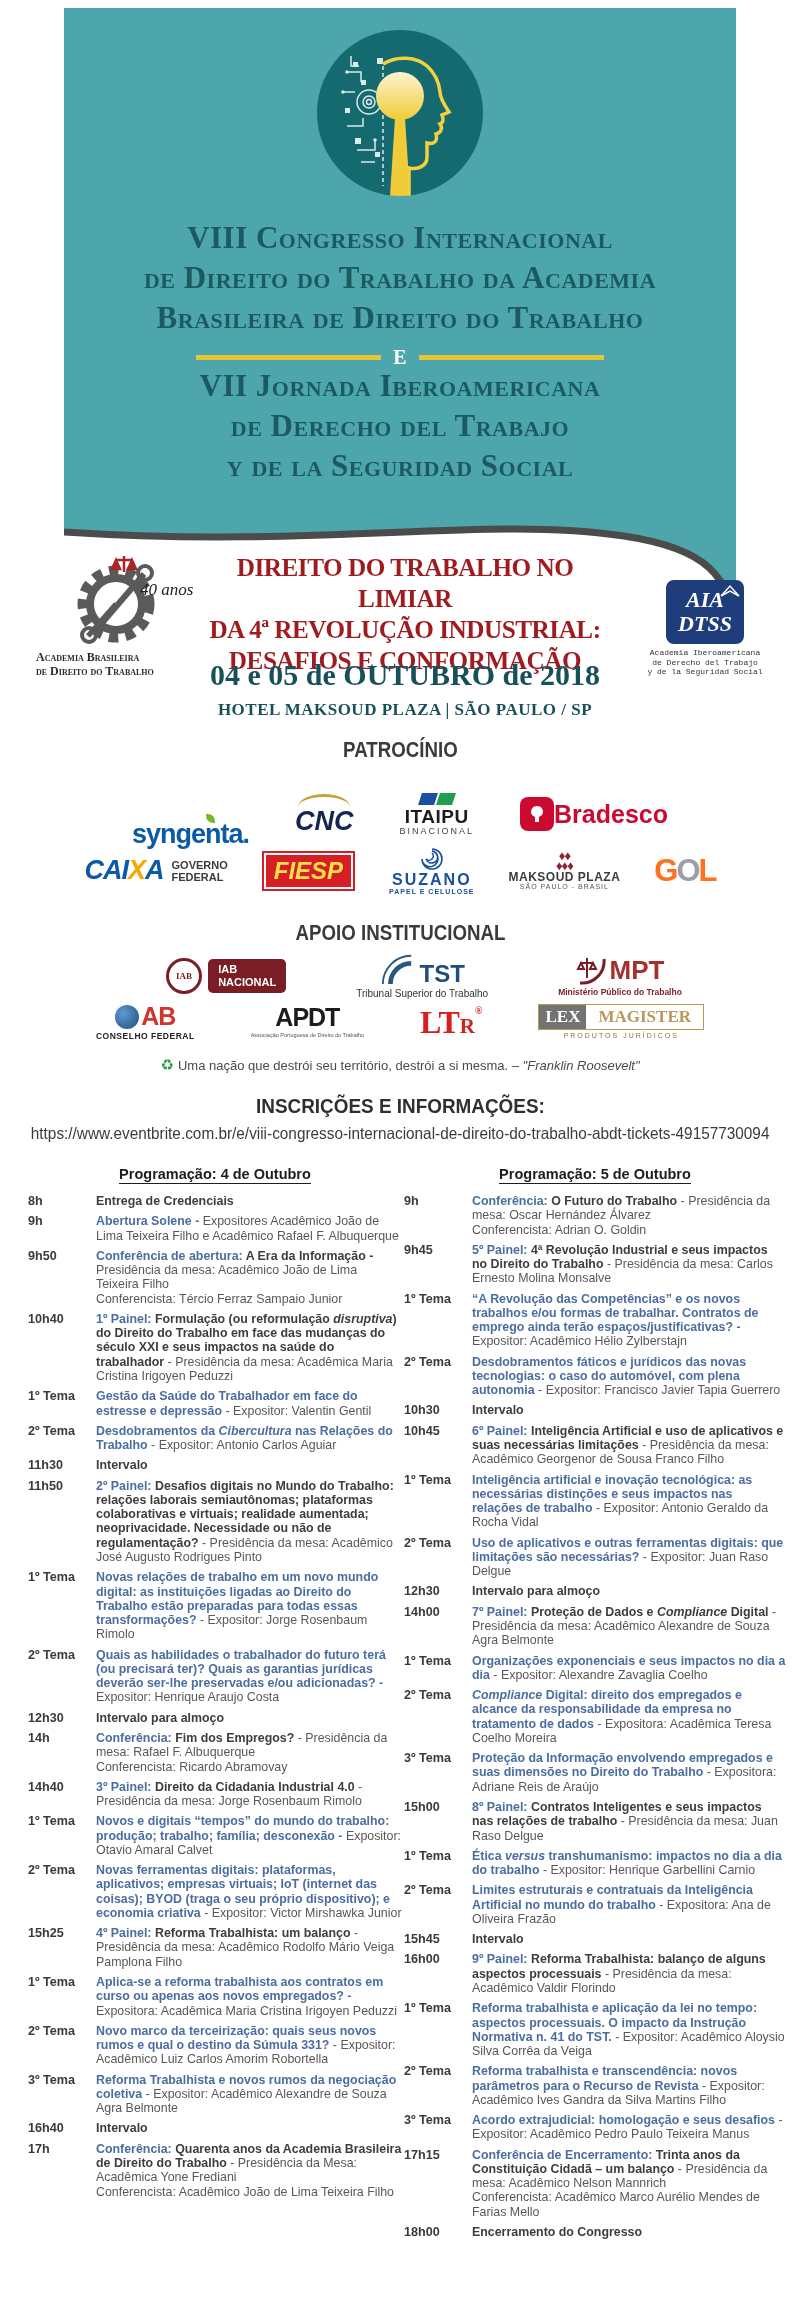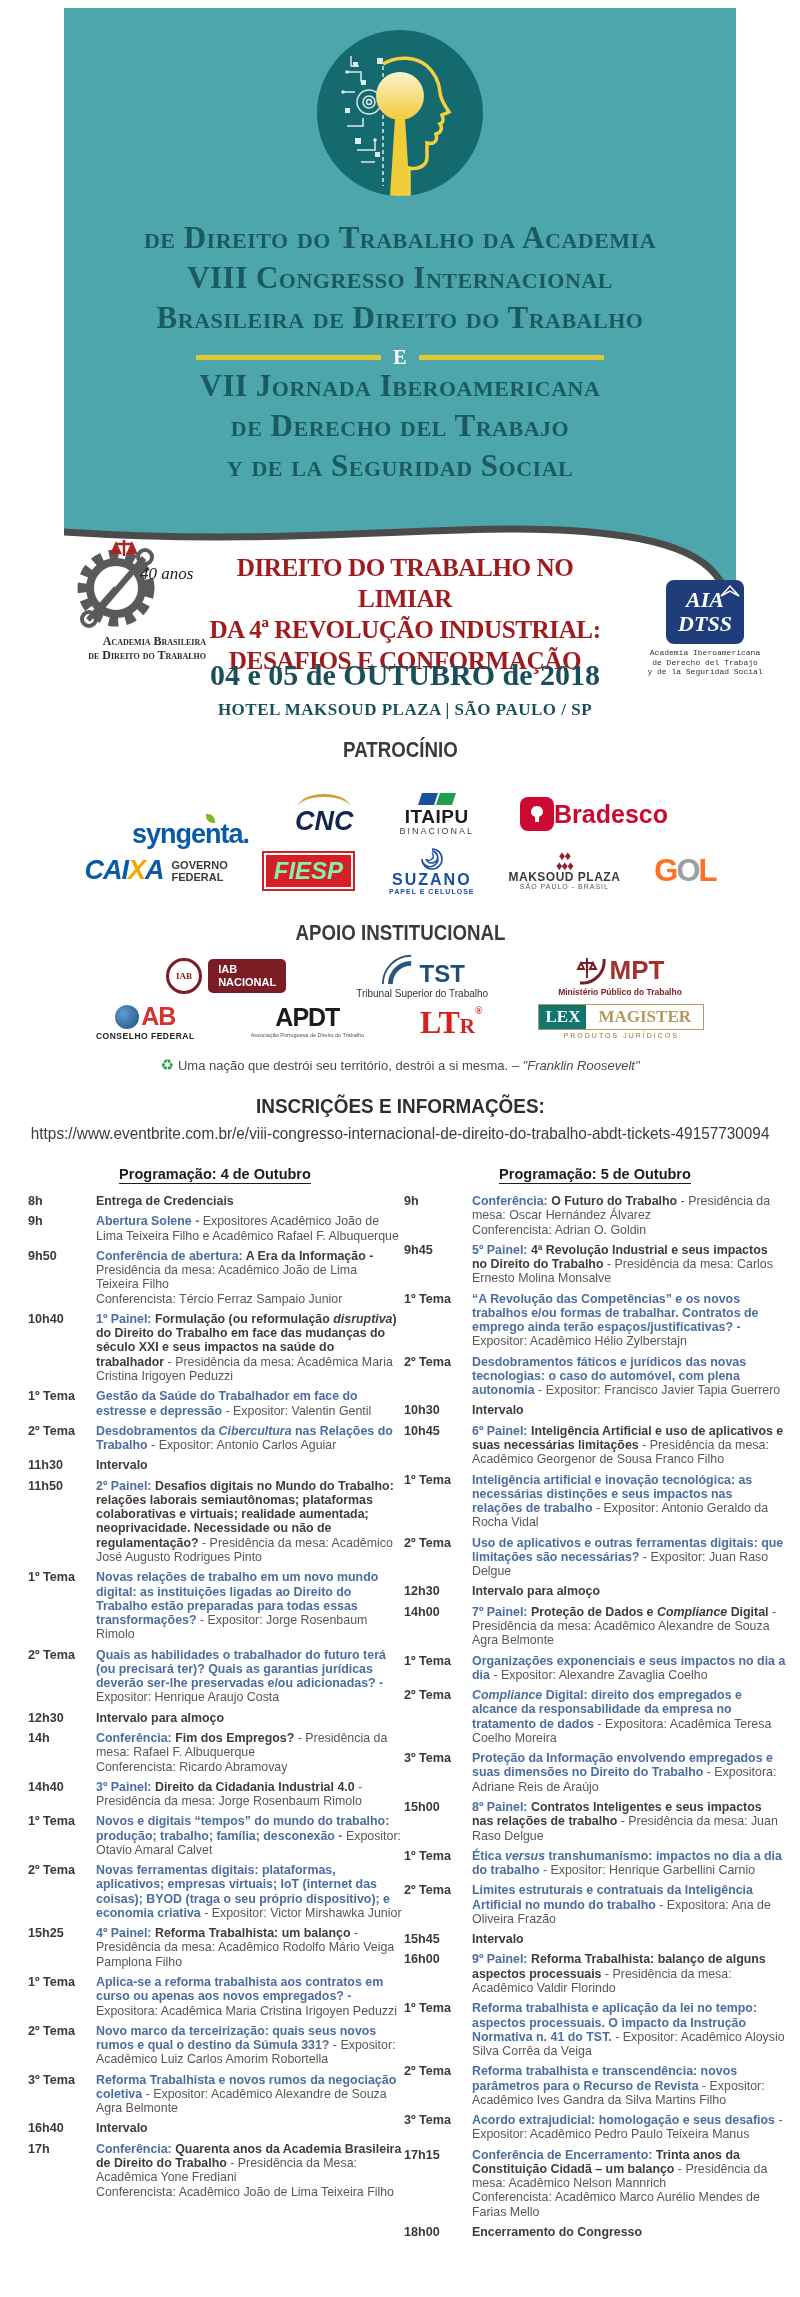--- a/index.html
+++ b/index.html
@@ -12,21 +12,21 @@
     font-family:"Liberation Serif",serif;font-weight:bold;font-variant:small-caps;
     font-size:31px;line-height:40px;color:#1c5a61;letter-spacing:0.5px;}
   .sep-row{position:absolute;left:0;top:346px;width:800px;display:flex;align-items:center;justify-content:center;gap:12px;}
   .sep-bar{width:185px;height:5px;background:#e5c733;}
   .sep-e{font-family:"Liberation Serif",serif;font-weight:bold;font-size:20px;color:#fff;}
   .jornada-title{position:absolute;left:0;top:366px;width:800px;text-align:center;
     font-family:"Liberation Serif",serif;font-weight:bold;font-variant:small-caps;
     font-size:31px;line-height:40px;color:#1c5a61;letter-spacing:0.5px;}
   .wave-svg{position:absolute;left:64px;top:507px;}
   
-  .abdt-logo{position:absolute;left:36px;top:536px;width:170px;text-align:right;color:#333;}
+  .abdt-logo{position:absolute;left:36px;top:552px;width:170px;text-align:left;color:#333;}
   .abdt-years{font-family:"Liberation Serif",serif;font-style:italic;font-size:17px;color:#222;
     position:absolute;left:104px;top:28px;}
   .abdt-caption{margin-top:2px;font-family:"Liberation Serif",serif;font-weight:bold;
     font-variant:small-caps;font-size:12px;line-height:14px;color:#2b2b2b;}
   .theme-title{position:absolute;left:195px;top:552px;width:420px;text-align:center;
     font-family:"Liberation Serif",serif;font-weight:bold;font-size:26px;line-height:31px;
     color:#9e1c1f;letter-spacing:-0.5px;transform:scaleX(0.97);}
   .event-date{position:absolute;left:150px;top:658px;width:510px;text-align:center;
     font-family:"Liberation Serif",serif;font-weight:bold;font-size:30px;color:#18505a;}
   .event-venue{position:absolute;left:150px;top:700px;width:510px;text-align:center;
@@ -52,21 +52,21 @@
   .itaipu-bar{width:16px;height:12px;transform:skewX(-18deg);}
   .itaipu{font-size:19px;font-weight:bold;color:#1c1c1c;letter-spacing:0.5px;line-height:1;}
   .itaipu-sub{font-size:9px;color:#444;letter-spacing:2px;}
   .bradesco-row{display:flex;align-items:center;gap:0;}
   .bradesco-ico{width:34px;height:34px;background:#cc092f;border-radius:8px;display:flex;align-items:center;justify-content:center;}
   .bradesco{font-size:25px;font-weight:bold;color:#cc092f;}
   .caixa-row{display:flex;align-items:center;gap:8px;}
   .caixa{font-size:27px;font-weight:bold;font-style:italic;color:#0b5aa5;letter-spacing:-1px;}
   .caixa .x{color:#f6a800;}
   .caixa-gov{font-size:11px;line-height:12px;font-weight:bold;color:#3b3b3b;text-align:left;}
-  .fiesp{background:#d61e26;color:#86efac;font-weight:bold;font-style:italic;font-size:24px;
+  .fiesp{background:#d61e26;color:#fde047;font-weight:bold;font-style:italic;font-size:24px;
     padding:4px 10px;border:2px solid #d61e26;box-shadow:0 0 0 2px #fff inset;}
   .suzano{font-size:16px;font-weight:bold;color:#1b4fa0;letter-spacing:2px;line-height:1;}
   .suzano-sub{font-size:7px;font-weight:bold;color:#1b4fa0;letter-spacing:1px;}
   .maksoud{font-size:12px;font-weight:bold;color:#3b3b3b;letter-spacing:0.5px;line-height:1;}
   .maksoud-sub{font-size:7px;color:#555;letter-spacing:1px;}
   .maksoud-d{color:#8e2430;font-size:13px;letter-spacing:-1px;line-height:10px;}
   .gol{font-size:31px;font-weight:bold;letter-spacing:-2px;color:#ff7020;}
   .gol .o{color:#9aa0a6;}
   
   .iab-row{display:flex;align-items:center;gap:6px;}
@@ -82,21 +82,21 @@
   .oab-row{display:flex;align-items:center;gap:2px;}
   .oab-globe{width:24px;height:24px;border-radius:50%;background:radial-gradient(circle at 35% 35%,#5d9bd4,#1f4e79);}
   .oab{font-size:25px;font-weight:bold;color:#d0342c;letter-spacing:-1px;}
   .oab-sub{font-size:8.5px;font-weight:bold;color:#222;letter-spacing:0.5px;}
   .apdt{font-size:25px;font-weight:bold;color:#1c1c1c;letter-spacing:-1px;line-height:1;}
   .apdt-sub{font-size:5.5px;color:#555;margin-top:2px;}
   .ltr{font-family:"Liberation Serif",serif;font-weight:bold;color:#d6201f;font-size:32px;line-height:1;}
   .ltr .r-small{font-size:21px;}
   .ltr .reg{font-size:10px;vertical-align:top;}
   .lex-box{display:flex;border:1px solid #b49b5a;}
-  .lex{background:#0f766e;color:#fff;font-family:"Liberation Serif",serif;font-size:17px;font-weight:bold;padding:2px 6px;}
+  .lex{background:#737373;color:#fff;font-family:"Liberation Serif",serif;font-size:17px;font-weight:bold;padding:2px 6px;}
   .magister{color:#b49b5a;font-family:"Liberation Serif",serif;font-size:17px;font-weight:bold;padding:2px 12px;}
   .lex-sub{font-size:7px;letter-spacing:2px;color:#8a7440;margin-top:2px;}
   
   .quote-row{position:absolute;left:0;top:1056px;width:800px;text-align:center;font-size:13px;color:#4a4a4a;}
   .recycle{color:#2e9e41;font-size:15px;margin-right:4px;}
   .quote-author{font-style:italic;}
   .insc-heading{position:absolute;left:0;top:1094px;width:800px;text-align:center;font-size:21px;font-weight:bold;color:#2f2f2f;}
   .insc-heading>span{display:inline-block;transform:scaleX(0.9);}
   .insc-url{position:absolute;left:0;top:1124px;width:800px;text-align:center;font-size:16.5px;color:#3b3b3b;}
   .insc-url>span{display:inline-block;transform:scaleX(0.93);}
@@ -162,22 +162,22 @@
       <polygon points="78,88 88,88 93,166 73,166" fill="#f0cc3a"></polygon>
       <circle cx="83" cy="66" r="24" fill="url(#bulb)"></circle>
 
       <path d="M66,34 C80,25 100,27 110,36 C119,44 122,52 123,62 C123,67 128,76 132,82 L125,85
                C127,90 126,93 123,94 C126,98 124,103 119,104 C121,111 117,115 110,113
                L110,127 C110,136 101,140 92,138 L92,166" fill="none" stroke="#f2d03e" stroke-width="3.5"></path>
     </g>
   </svg>
 
   <div class="congress-title">
+    <div>VIII Congresso Internacional</div>
     <div>de Direito do Trabalho da Academia</div>
-    <div>VIII Congresso Internacional</div>
     <div>Brasileira de Direito do Trabalho</div>
   </div>
 
   <div class="sep-row">
     <div class="sep-bar"></div>
     <div class="sep-e">E</div>
     <div class="sep-bar"></div>
   </div>
 
   <div class="jornada-title">

